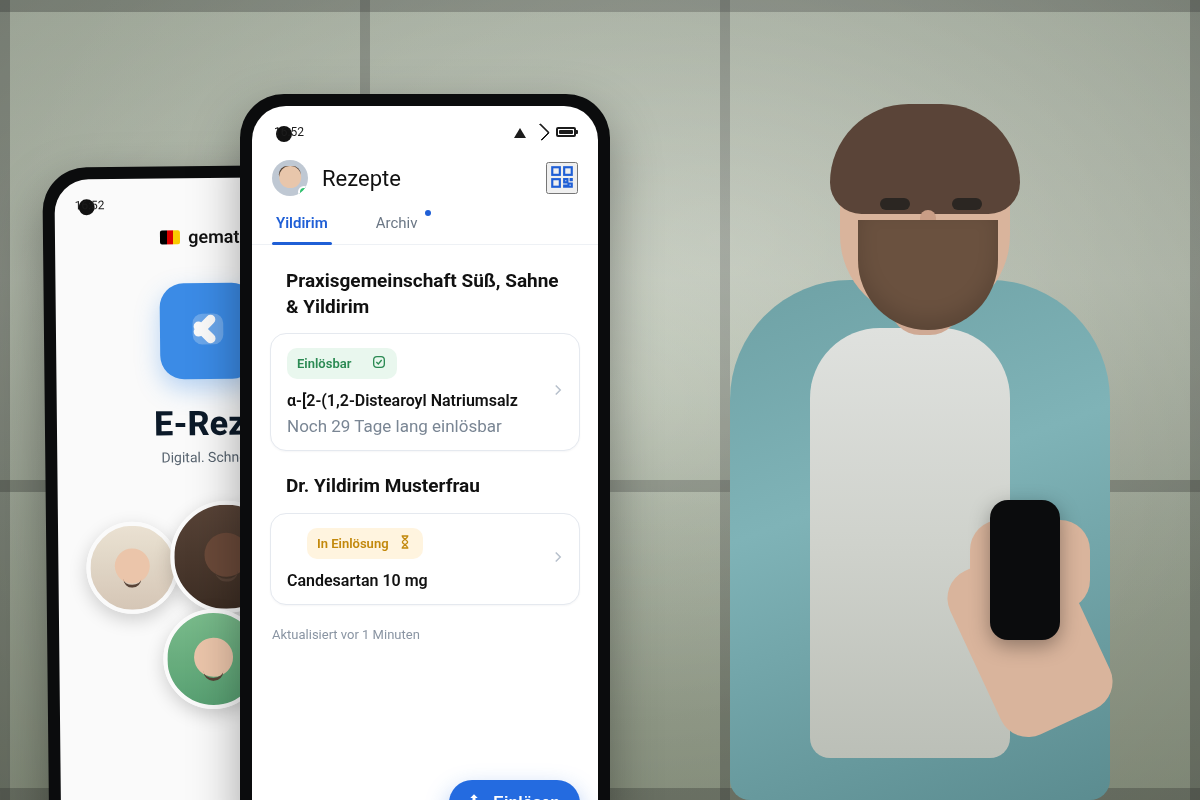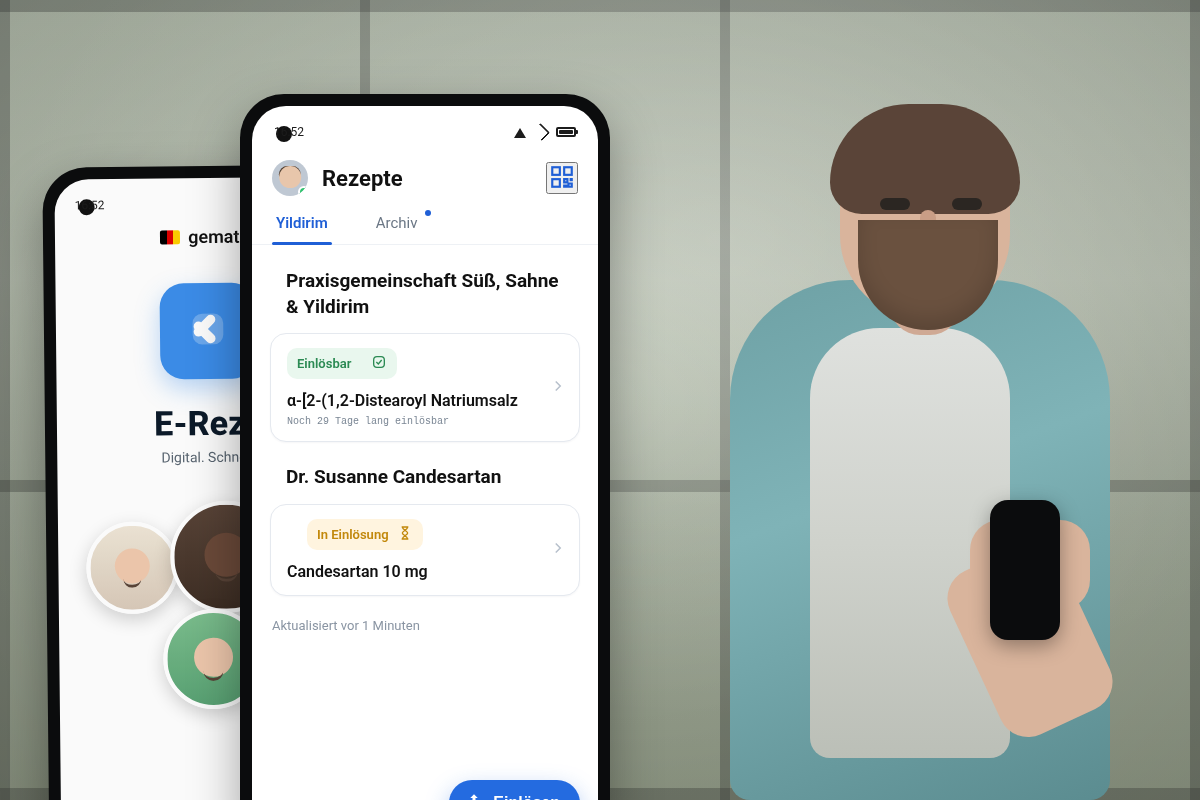--- a/index.html
+++ b/index.html
@@ -128,21 +128,21 @@
   .wifi::before{content:"";position:absolute;inset:0;border:2px solid #1c1c1c;border-bottom:none;border-left:none;transform:rotate(45deg);border-radius:2px}
   .batt { width:20px;height:10px;border:2px solid #1c1c1c;border-radius:2px;position:relative}
   .batt::after{content:"";position:absolute;right:-4px;top:1px;width:3px;height:4px;background:#1c1c1c;border-radius:1px}
   .batt::before{content:"";position:absolute;left:1px;top:1px;width:14px;height:4px;background:#1c1c1c;border-radius:1px}
 
   .header { position:absolute; top:48px; left:0; right:0; padding: 6px 20px 0; display:flex; align-items:center; gap:14px;}
   .avatar { width:36px; height:36px; border-radius:50%; background:#bfc8d3; position:relative; overflow:hidden;}
   .avatar .mini-face{position:absolute;left:50%;top:50%;width:60%;height:60%;transform:translate(-50%,-55%);border-radius:50%;background:#e8c6ab}
   .avatar .mini-hair{position:absolute;left:50%;top:18%;width:62%;height:28%;transform:translateX(-50%);border-radius:20px 20px 6px 6px;background:#4e3c2f}
   .avatar .presence{position:absolute;right:-2px;bottom:-2px;width:12px;height:12px;border-radius:50%;background:#2cc36b;border:2px solid #fff}
-  .title { font-size:22px; font-weight:700; color:#111; flex:1;}
+  .title { font-size:22px; font-weight:400; color:#111; flex:1;}
   .qr-btn { width:32px; height:32px; display:grid; place-items:center; color:#1f5fd6;}
   .qr-btn svg{width:26px;height:26px}
 
   .tabs { position:absolute; top:98px; left:0; right:0; display:flex; padding: 0 20px; gap: 40px; border-bottom:1px solid #eef1f5;}
   .tab { padding: 10px 4px 12px; font-size:15px; color:#6b7785; position:relative;}
   .tab.active { color:#1f5fd6; font-weight:600;}
   .tab.active::after{content:"";position:absolute;left:0;right:0;bottom:-1px;height:3px;background:#1f5fd6;border-radius:2px}
   .tab .dot{position:absolute; top:6px; right:-10px; width:6px;height:6px;border-radius:50%; background:#1f5fd6}
 
   .content { position:absolute; top:140px; left:0; right:0; bottom:0; padding: 10px 18px 0; overflow:hidden;}
@@ -151,21 +151,21 @@
     border:1px solid #e5e9ef; border-radius:16px; padding:14px 16px 14px; position:relative;
     box-shadow: 0 1px 2px rgba(20,30,50,.04);
     margin-bottom: 22px;
     background:#fff;
   }
   .badge { display:inline-flex; align-items:center; gap:8px; font-size:13px; font-weight:600; padding:6px 10px; border-radius:10px;}
   .badge.green { background:#e9f7ee; color:#2b8a53;gap:20px;}
   .badge.amber { background:#fff4df; color:#c2880b;margin-left:20px;}
   .badge svg{width:16px;height:16px}
   .card .name { margin-top:12px; font-size:16px; font-weight:600; color:#111; }
-  .card .meta { margin-top:6px; font-size:10px; color:#7a8694;font-family:Liberation Mono, monospace; }
+  .card .meta { margin-top:6px; font-size:17px; color:#7a8694; }
   .card .chev { position:absolute; right:12px; top:50%; transform:translateY(-50%); color:#b7c0cc;}
   .card .chev svg{width:18px;height:18px}
 
   .updated { font-size:13px; color:#8a95a3; margin: 10px 2px 0;}
   .fab {
     position:absolute; right:18px; bottom:16px;
     background:#246be0; color:#fff; border:none; border-radius:28px;
     height:46px; padding: 0 20px 0 16px; display:flex; align-items:center; gap:10px;
     font-size:16px; font-weight:600; box-shadow: 0 10px 24px rgba(36,107,224,.4);
   }
@@ -310,21 +310,21 @@
         </span>
         <div class="name">α-[2-(1,2-Distearoyl Natriumsalz</div>
         <div class="meta">Noch 29 Tage lang einlösbar</div>
         <span class="chev">
           <svg viewBox="0 0 24 24" fill="none" stroke="currentColor" stroke-width="2">
               <path d="M9 6l6 6-6 6"></path>
             </svg>
         </span>
       </div>
 
-      <div class="section-title">Dr. Susanne Candesartan</div>
+      <div class="section-title">Dr. Yildirim Musterfrau</div>
       <div class="card">
         <span class="badge amber">
           <span>In Einlösung</span>
           <span>
             <svg viewBox="0 0 24 24" fill="none" stroke="#c2880b" stroke-width="2">
               <path d="M7 3h10M7 21h10M8 3c0 4 8 6 8 9s-8 5-8 9M16 3c0 4-8 6-8 9s8 5 8 9"></path>
             </svg>
           </span>
         </span>
         <div class="name">Candesartan 10 mg</div>

